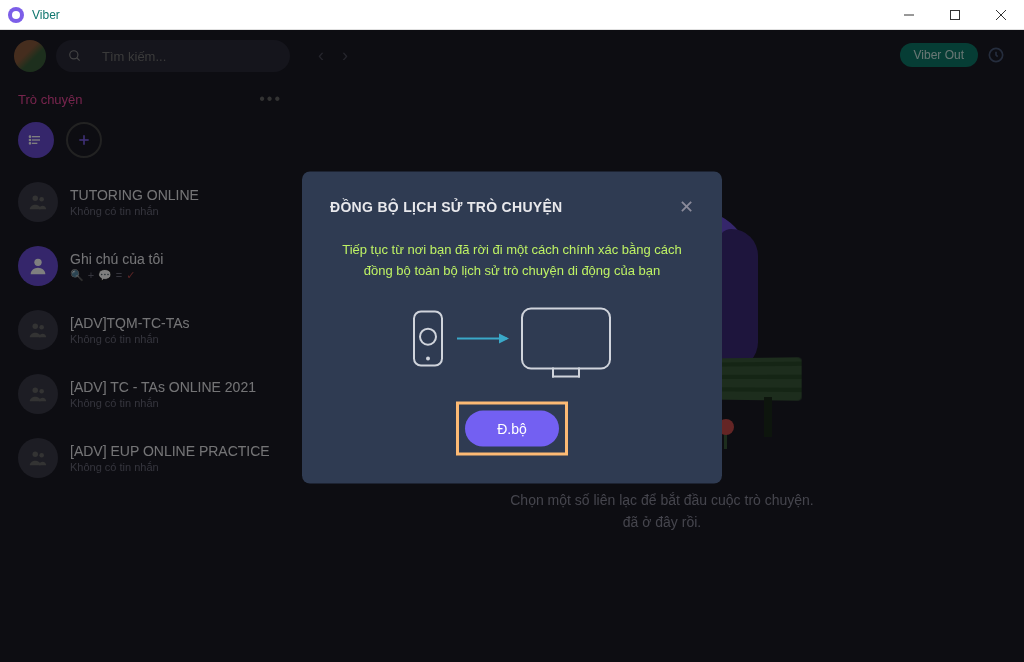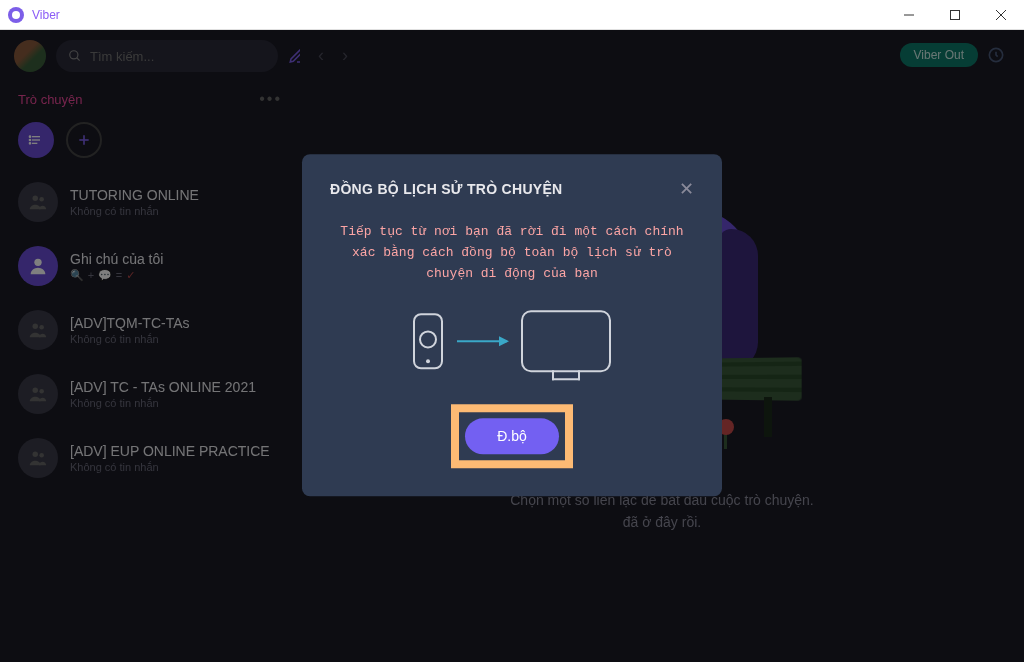--- a/index.html
+++ b/index.html
@@ -2,34 +2,34 @@
 <html><head>
 <meta charset="utf-8">
 <style>
 * { margin: 0; padding: 0; box-sizing: border-box; font-family: -apple-system, BlinkMacSystemFont, "Segoe UI", Arial, sans-serif; }
 body { width: 1024px; height: 662px; overflow: hidden; background: #fff; }
 
 
 .titlebar { height: 30px; background: #fff; display: flex; align-items: center; padding: 0 0 0 8px; border-bottom: 1px solid #e0e0e0; }
 .titlebar-icon { width: 16px; height: 16px; background: #7c5ee8; border-radius: 50%; display: flex; align-items: center; justify-content: center; margin-right: 8px; }
 .titlebar-icon::after { content: ""; width: 8px; height: 8px; background: #fff; border-radius: 50%; }
-.titlebar-title { font-size: 12px; color: #8b5cf6; flex: 1; }
+.titlebar-title { font-size: 12px; color: #0f766e; flex: 1; }
 .titlebar-controls { display: flex; }
 .titlebar-btn { width: 46px; height: 30px; display: flex; align-items: center; justify-content: center; font-size: 14px; color: #333; }
 .titlebar-btn svg { width: 10px; height: 10px; }
 
 
 .app { display: flex; height: calc(100% - 30px); background: #1a1a24; position: relative; }
 
 
 .sidebar { width: 300px; background: #1a1a24; display: flex; flex-direction: column; position: relative; }
 .sidebar-dim { position: absolute; inset: 0; background: rgba(0,0,0,0.5); z-index: 5; pointer-events: none; }
 .sidebar-top { display: flex; align-items: center; padding: 10px 14px; gap: 10px; }
 .avatar { width: 32px; height: 32px; border-radius: 50%; background: linear-gradient(135deg, #8b5a3c 40%, #3a5f3a 60%); flex-shrink: 0; }
-.search-box { flex: 1; background: #2a2a38; border-radius: 18px; height: 32px; display: flex; align-items: center; padding: 0 12px; gap: 8px; }
+.search-box { flex: 1; background: #2a2a38; border-radius: 18px; height: 32px; display: flex; align-items: center; padding: 0 12px; gap: 20px; }
 .search-box input { background: none; border: none; outline: none; color: #888; font-size: 13px; flex: 1; }
 .compose-btn { width: 32px; height: 32px; display: flex; align-items: center; justify-content: center; color: #7c5ee8; }
 
 .section-header { display: flex; align-items: center; justify-content: space-between; padding: 8px 18px; }
 .section-title { color: #ec4899; font-size: 13px; font-weight: 400; }
 .section-more { color: #666; font-size: 16px; letter-spacing: 2px; }
 
 .top-icons { display: flex; gap: 12px; padding: 6px 18px 12px; }
 .circle-btn { width: 36px; height: 36px; border-radius: 50%; display: flex; align-items: center; justify-content: center; }
 .circle-btn.filled { background: #6a4dd6; color: #fff; }
@@ -71,31 +71,31 @@
 .illus-flower::before { content: ""; position: absolute; left: 12px; top: 10px; width: 3px; height: 20px; background: #3a5a3a; }
 .illus-flower::after { content: ""; position: absolute; left: 6px; top: 0; width: 16px; height: 16px; background: #c94a4a; border-radius: 50%; }
 
 .empty-text { color: #8a8a9a; font-size: 14px; text-align: center; line-height: 1.6; }
 
 
 .modal { position: absolute; left: 50%; top: 50%; transform: translate(-50%, -56%); width: 420px; background: #2f3b52; border-radius: 8px; z-index: 20; padding: 24px 28px 28px; }
 .modal-header { display: flex; justify-content: space-between; align-items: center; margin-bottom: 22px; }
 .modal-title { color: #e8e8ec; font-size: 14px; font-weight: 600; letter-spacing: 0.3px; }
 .modal-close { color: #8a8a9a; font-size: 18px; cursor: pointer; }
-.modal-body-text { color: #fca5a5; font-size: 13px; text-align: center; line-height: 1.6; margin-bottom: 26px; padding: 0 10px; font-family: Liberation Mono, monospace; }
+.modal-body-text { color: #bef264; font-size: 13px; text-align: center; line-height: 1.6; margin-bottom: 26px; padding: 0 10px; }
 .modal-illus { display: flex; align-items: center; justify-content: center; gap: 14px; margin-bottom: 32px; }
 .phone-shape { width: 30px; height: 56px; border: 2px solid #d0d4dc; border-radius: 8px; position: relative; }
 .phone-shape::before { content: ""; position: absolute; left: 50%; top: 50%; transform: translate(-50%, -60%); width: 14px; height: 14px; border: 2px solid #d0d4dc; border-radius: 50%; }
 .phone-shape::after { content: ""; position: absolute; left: 50%; bottom: 4px; transform: translateX(-50%); width: 4px; height: 4px; background: #d0d4dc; border-radius: 50%; }
 .arrow-shape { width: 50px; height: 2px; background: #3aa8c8; position: relative; }
 .arrow-shape::after { content: ""; position: absolute; right: -2px; top: -4px; width: 0; height: 0; border-left: 10px solid #3aa8c8; border-top: 5px solid transparent; border-bottom: 5px solid transparent; }
 .monitor-shape { width: 90px; height: 62px; border: 2px solid #d0d4dc; border-radius: 10px; position: relative; }
 .monitor-shape::after { content: ""; position: absolute; left: 50%; bottom: -10px; transform: translateX(-50%); width: 24px; height: 8px; border-bottom: 2px solid #d0d4dc; border-left: 2px solid #d0d4dc; border-right: 2px solid #d0d4dc; }
 .modal-btn-wrap { display: flex; justify-content: center; }
-.modal-btn-highlight { border: 8px solid #fdba74; padding: 6px; }
+.modal-btn-highlight { border: 3px solid #fdba74; padding: 6px; }
 .modal-btn { background: #7360f2; color: #fff; font-size: 14px; padding: 10px 32px; border-radius: 22px; border: none; cursor: pointer; }
 </style>
 </head>
 <body>
 
 <div class="titlebar">
   <div class="titlebar-icon"></div>
   <div class="titlebar-title">Viber</div>
   <div class="titlebar-controls">
     <div class="titlebar-btn">

